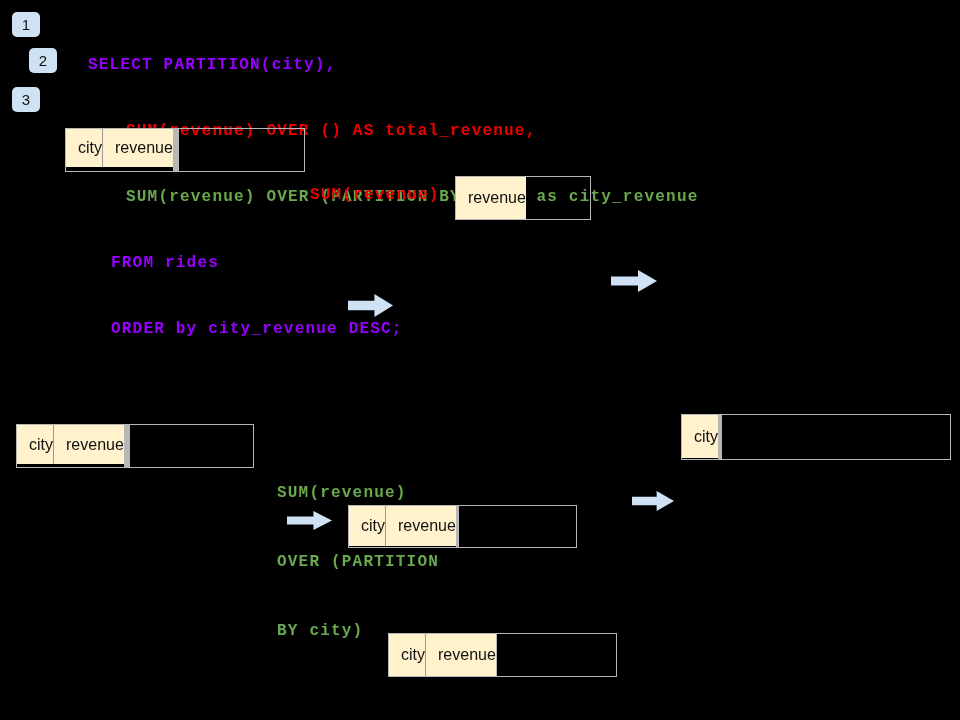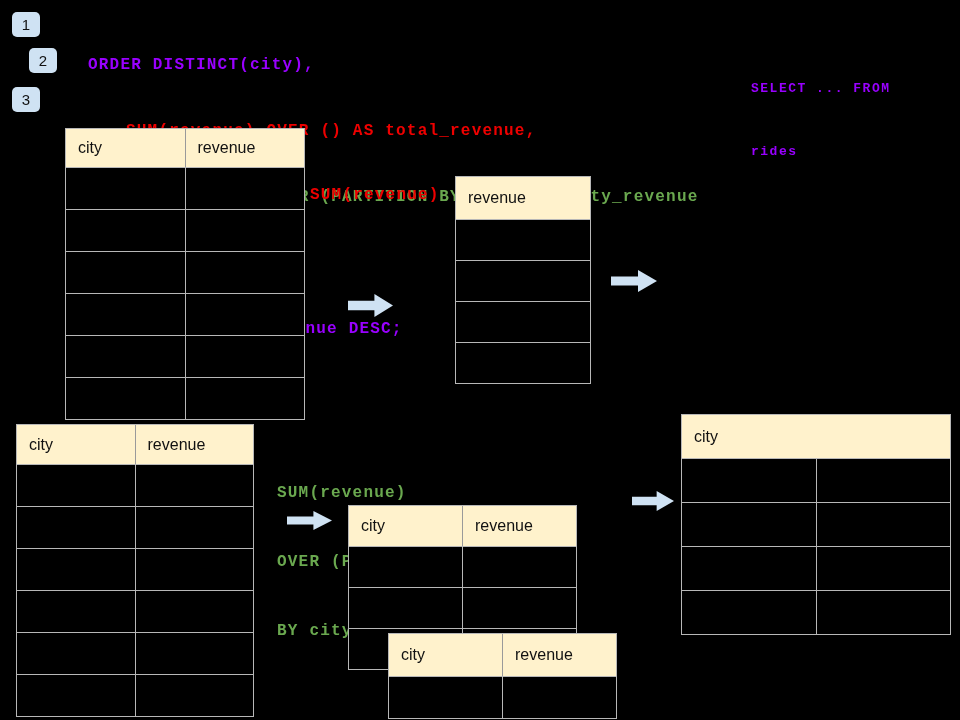--- a/index.html
+++ b/index.html
@@ -23,21 +23,21 @@
   .c-red{color:var(--red)}
   .c-green{color:var(--green)}
 
   .note{position:absolute;left:751px;top:36px;font-size:13px;line-height:21px;letter-spacing:1.5px;color:var(--purple);}
 
   .label{position:absolute;font-size:16px;line-height:23px;letter-spacing:1.2px;}
   #label-total{left:310px;top:138px;color:var(--red)}
   #label-partition{left:277px;top:436px;color:var(--green)}
 
   
-  .dtable{position:absolute;display:flex;flex-direction:column;border:1px solid var(--border);box-sizing:border-box;}
+  .dtable{position:absolute;display:flex;border:1px solid var(--border);box-sizing:border-box;}
   .thead{display:flex;background:var(--header_fill);height:var(--hh);}
   .th{flex:1;display:flex;align-items:center;padding-left:12px;font-size:16px;color:#111;
       border-right:1px solid #9a9a9a;box-sizing:border-box;}
   .th:last-child{border-right:none}
   .trow{display:flex;height:var(--rh);}
   .td{flex:1;background:#000;border-right:1px solid var(--border);border-top:1px solid var(--border);box-sizing:border-box;}
   .td:last-child{border-right:none}
 
   #table-source-top      {left:65px;  top:128px; width:240px; --hh:38px; --rh:42px;}
   #table-total           {left:455px; top:176px; width:136px; --hh:42px; --rh:41px;}
@@ -55,31 +55,27 @@
 </head>
 <body>
 
 <div id="canvas">
 
   <div class="badge" id="badge1">1</div>
   <div class="badge" id="badge2">2</div>
   <div class="badge" id="badge3">3</div>
 
   <div class="code mono">
-    <div class="code-line c-purple">ORDER DISTINCT(city),</div>
+    <div class="code-line c-purple">SELECT PARTITION(city),</div>
     <div class="code-line c-red indent2">SUM(revenue) OVER () AS total_revenue,</div>
     <div class="code-line c-green indent2">SUM(revenue) OVER (PARTITION BY city) as city_revenue</div>
     <div class="code-line c-purple indent1">FROM rides</div>
     <div class="code-line c-purple indent1">ORDER by city_revenue DESC;</div>
   </div>
 
-  <div class="note mono">
-    <div>SELECT ... FROM</div>
-    <div>rides</div>
-  </div>
 
   <div class="label mono" id="label-total">
     <div>SUM(revenue)</div>
   </div>
 
   <div class="label mono" id="label-partition">
     <div>SUM(revenue)</div>
     <div>OVER (PARTITION</div>
     <div>BY city)</div>
   </div>

